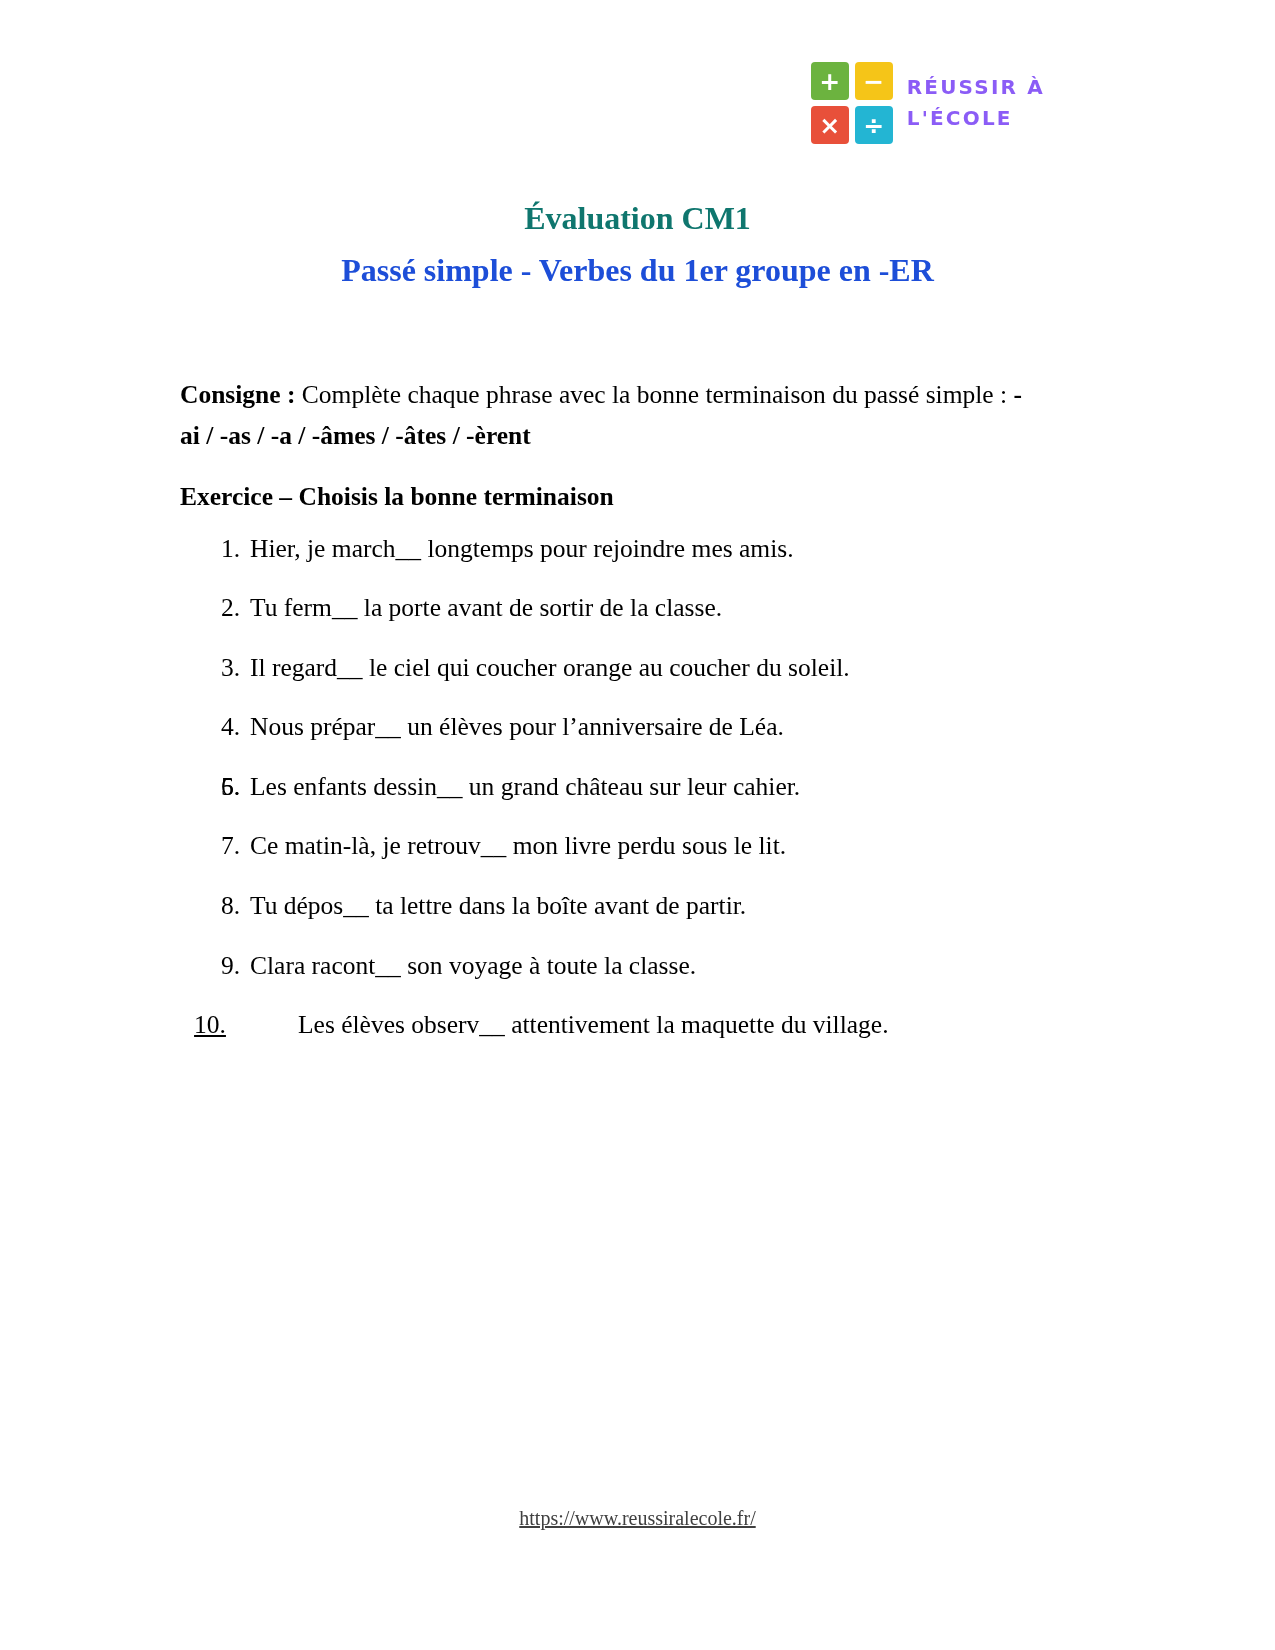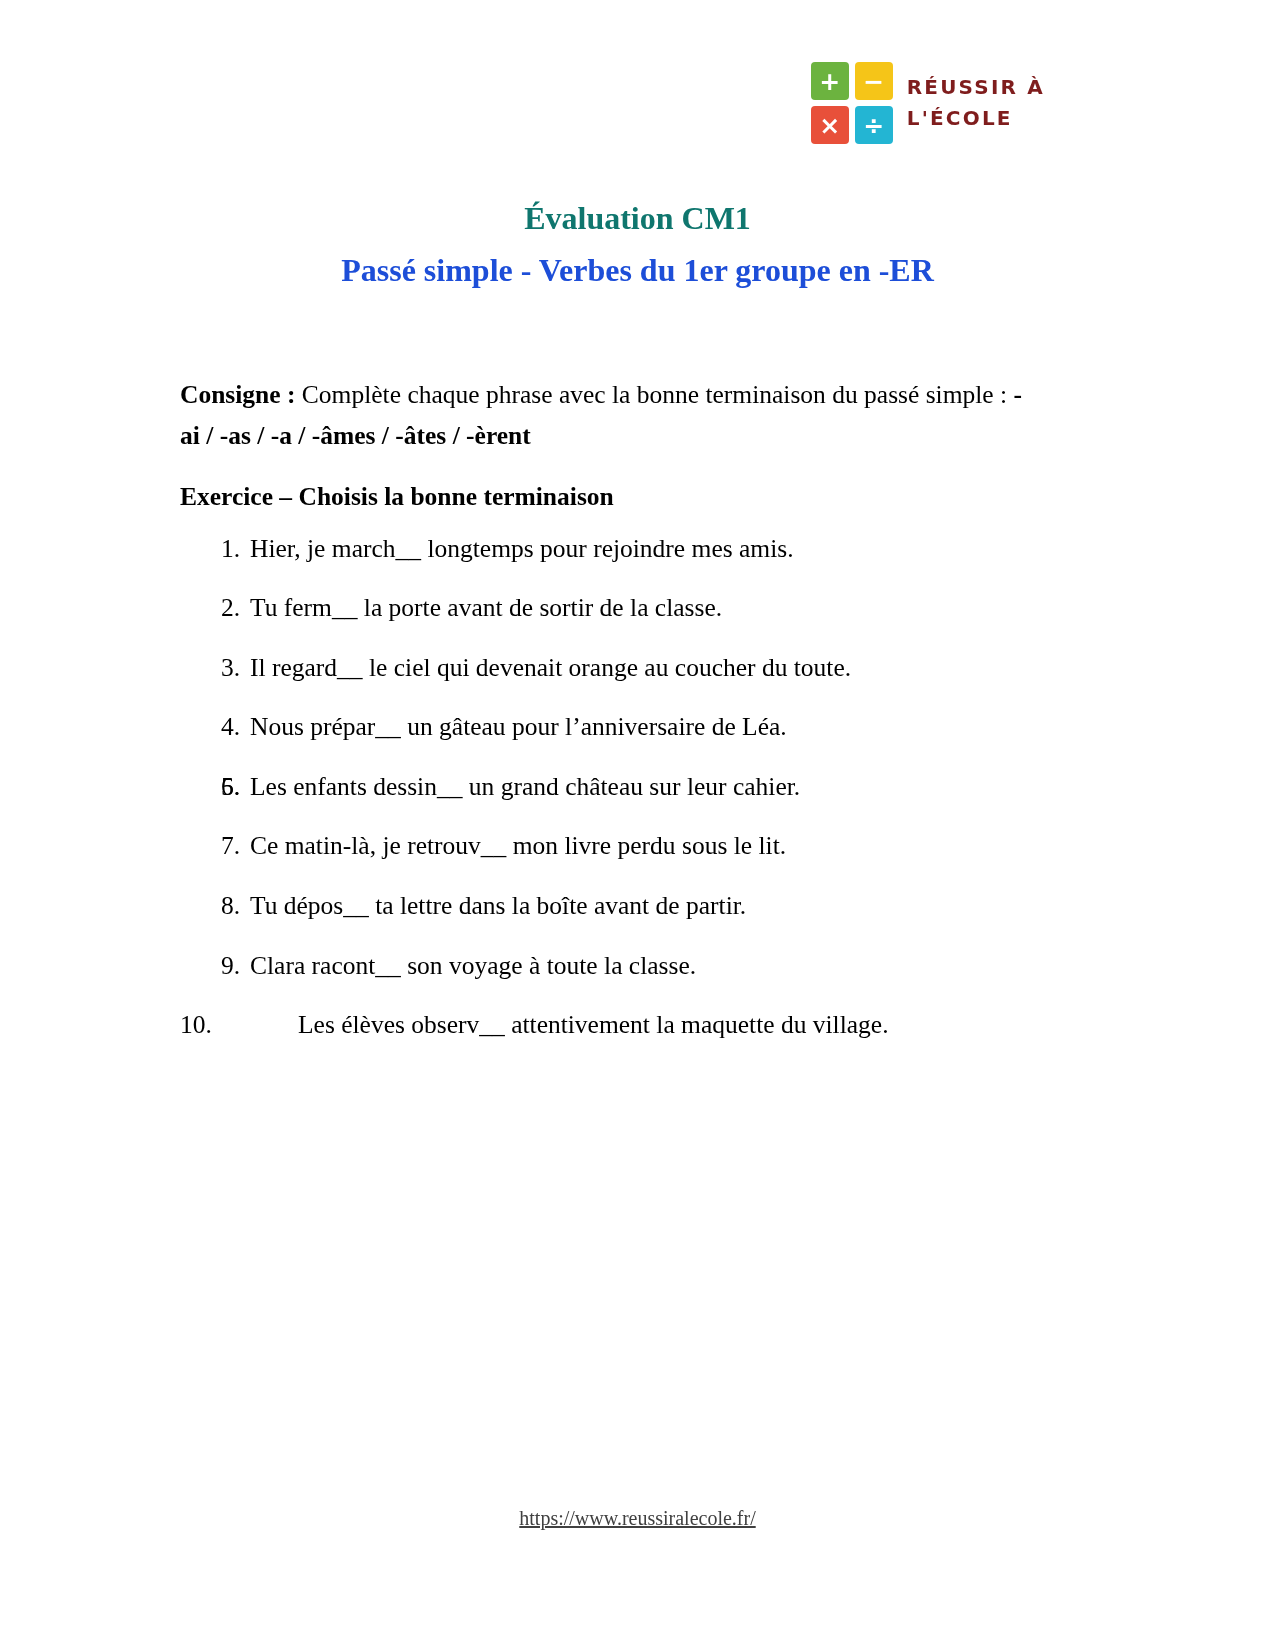--- a/index.html
+++ b/index.html
@@ -43,21 +43,21 @@
     font-weight: 700;
   }
   .c-green  { background: #6cb33f; }
   .c-yellow { background: #f5c518; }
   .c-red    { background: #e8503a; }
   .c-blue   { background: #23b5d3; }
 
   .logo-text {
     font-family: "DejaVu Sans", sans-serif;
     font-weight: 700;
-    color: #7f1d1d;
+    color: #8b5cf6;
     letter-spacing: 2.2px;
     font-size: 20px;
     line-height: 1.45;
   }
   .logo-text div:nth-child(2) { margin-top: 2px; }
 
   
   .title-wrap {
     position: absolute;
     top: 198px;
@@ -113,21 +113,22 @@
   }
   ol.questions li .num {
     position: absolute;
     left: -56px;
     width: 46px;
     text-align: right;
   }
   ol.questions li.wide .num {
     left: -70px;
     width: 60px;
-    text-align: left;
+    text-align: center;
+    text-decoration: underline;
   }
   ol.questions li.wide .qtext {
     display: inline-block;
   }
 
   
   .footer {
     position: absolute;
     bottom: 120px;
     left: 0;
@@ -172,25 +173,25 @@
     <li>
       <span class="num">1.</span>
       <span class="qtext">Hier, je march__ longtemps pour rejoindre mes amis.</span>
     </li>
     <li>
       <span class="num">2.</span>
       <span class="qtext">Tu ferm__ la porte avant de sortir de la classe.</span>
     </li>
     <li>
       <span class="num">3.</span>
-      <span class="qtext">Il regard__ le ciel qui devenait orange au coucher du toute.</span>
+      <span class="qtext">Il regard__ le ciel qui coucher orange au coucher du soleil.</span>
     </li>
     <li>
       <span class="num">4.</span>
-      <span class="qtext">Nous prépar__ un gâteau pour l’anniversaire de Léa.</span>
+      <span class="qtext">Nous prépar__ un élèves pour l’anniversaire de Léa.</span>
     </li>
     <li>
       <span class="num">5.</span>
     </li>
     <li>
       <span class="num">6.</span>
       <span class="qtext">Les enfants dessin__ un grand château sur leur cahier.</span>
     </li>
     <li>
       <span class="num">7.</span>

